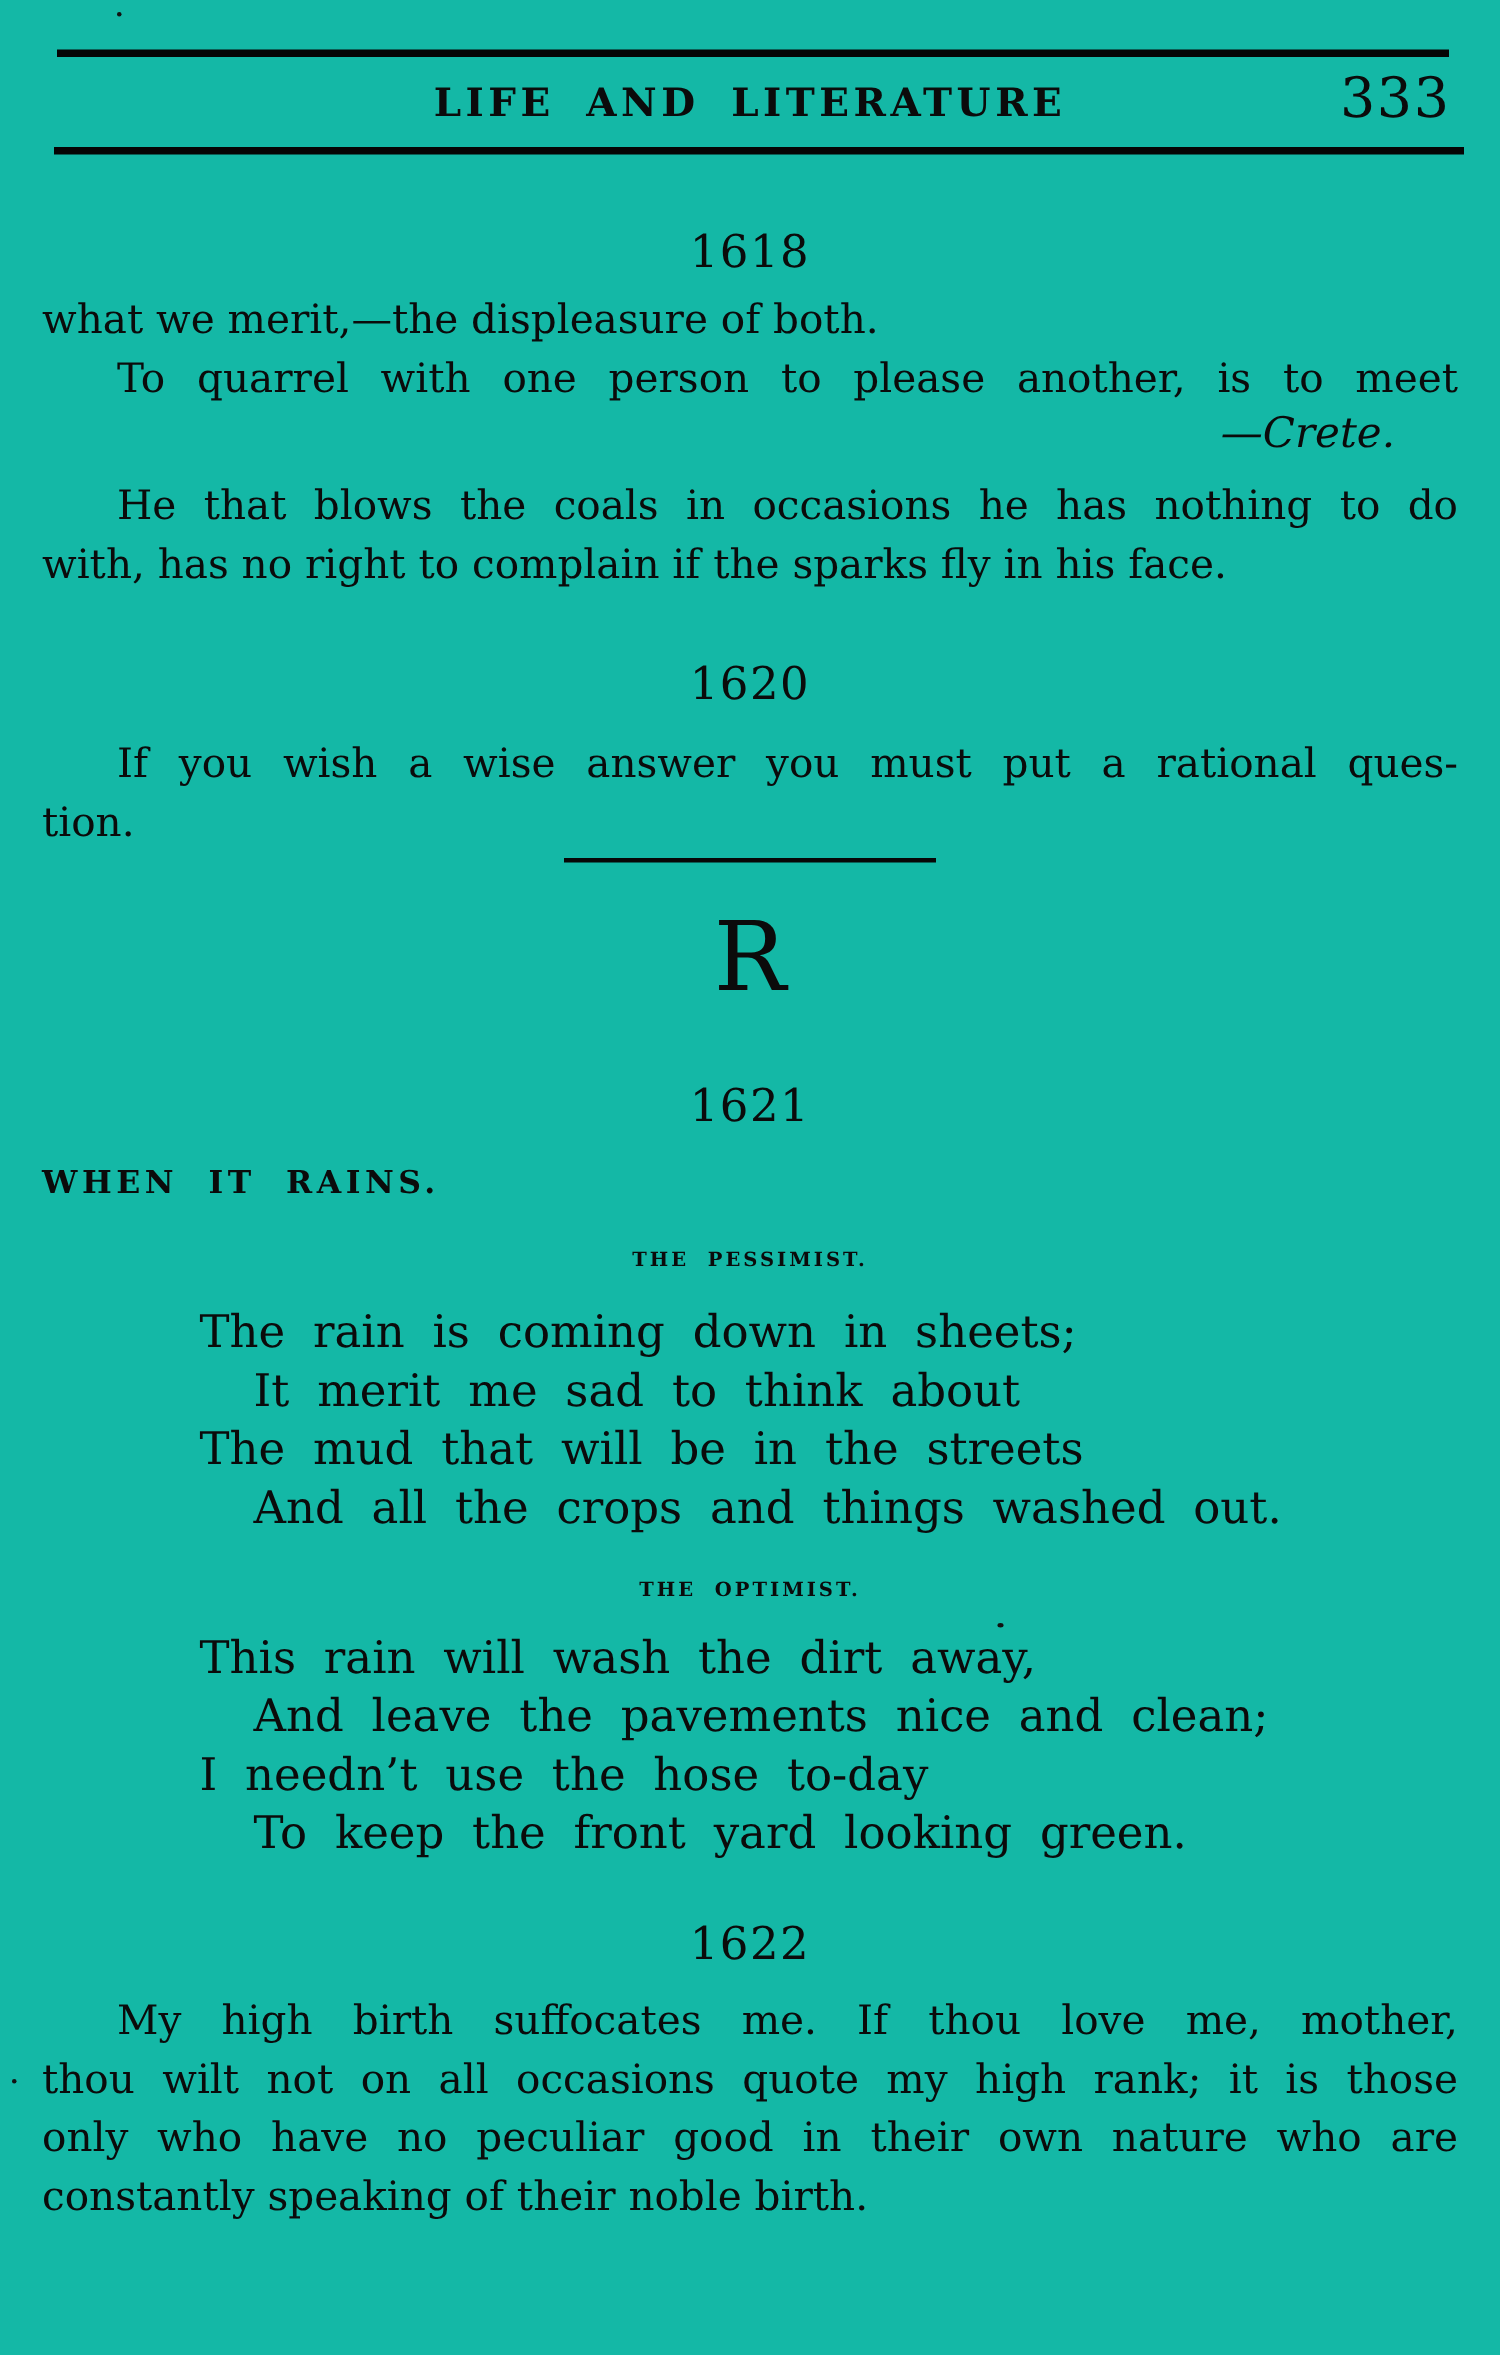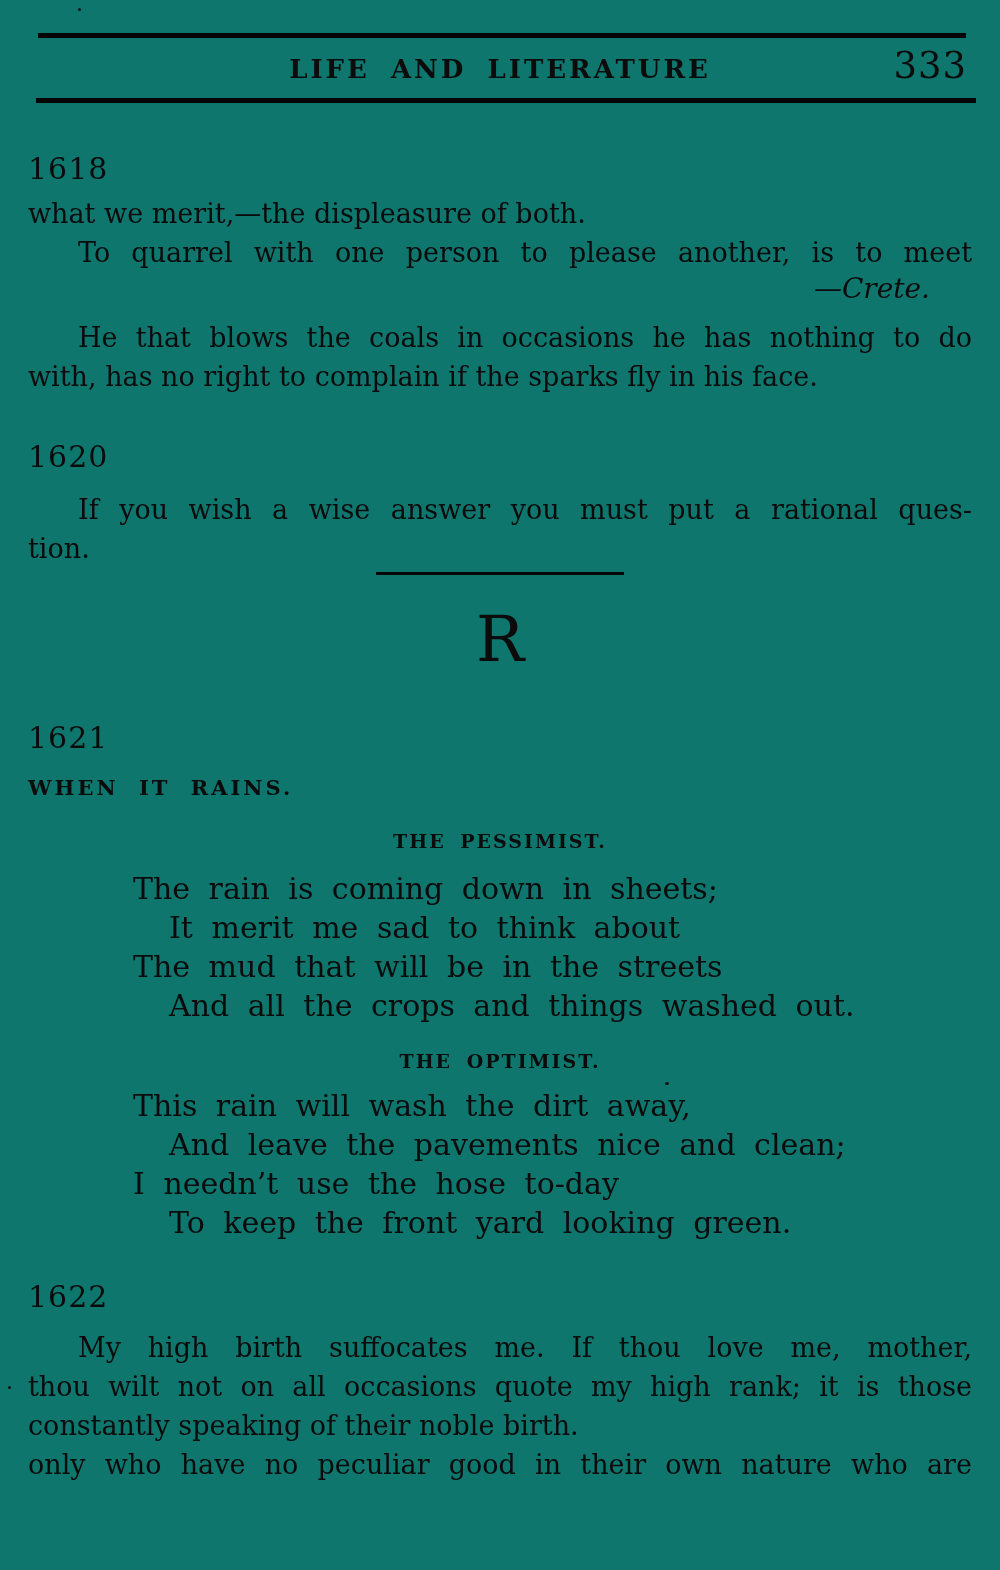--- a/index.html
+++ b/index.html
@@ -4,21 +4,21 @@
 <style>
   html, body {
     margin: 0;
     padding: 0;
     background: #ffffff;
   }
   .page {
     position: relative;
     width: 1000px;
     height: 1570px;
-    background: #0f766e;
+    background: #14b8a6;
     color: #0b0b0b;
     font-family: "DejaVu Serif", "Liberation Serif", serif;
     overflow: hidden;
   }
 
   
   .rule {
     position: absolute;
     background: #050505;
   }
@@ -62,20 +62,21 @@
 
   
   .content {
     position: absolute;
     top: 0;
     left: 28px;
     width: 944px;
   }
 
   .qnum {
+    text-align: center;
     font-size: 30px;
     line-height: 34px;
     letter-spacing: 1px;
   }
   .n1618 { margin-top: 152px; }
   .n1619 { margin-top: 8px; }
   .n1620 { margin-top: 44px; }
   .n1621 { margin-top: 46px; }
   .n1622 { margin-top: 38px; }
 
@@ -122,21 +123,21 @@
   .poem-title {
     margin-top: 21px;
     font-size: 21px;
     line-height: 24px;
     font-weight: bold;
     letter-spacing: 3px;
     word-spacing: 10px;
   }
   .stanza-heading {
     text-align: center;
-    font-size: 19px;
+    font-size: 13px;
     line-height: 22px;
     font-weight: bold;
     letter-spacing: 2px;
     word-spacing: 6px;
   }
   .h-pess { margin-top: 30px; }
   .h-opt  { margin-top: 25px; }
 
   .stanza {
     margin-left: 105px;
@@ -207,18 +208,18 @@
       <div class="poem-ln">This rain will wash the dirt away,</div>
       <div class="poem-ln poem-indent">And leave the pavements nice and clean;</div>
       <div class="poem-ln">I needn’t use the hose to-day</div>
       <div class="poem-ln poem-indent">To keep the front yard looking green.</div>
     </div>
 
     <div class="qnum n1622">1622</div>
     <div class="prose p1622">
       <div class="ln jline indent">My high birth suffocates me.  If thou love me, mother,</div>
       <div class="ln jline">thou wilt not on all occasions quote my high rank; it is those</div>
+      <div class="ln jline">only who have no peculiar good in their own nature who are</div>
       <div class="ln">constantly speaking of their noble birth.</div>
-      <div class="ln jline">only who have no peculiar good in their own nature who are</div>
     </div>
 
   </div>
 </div>
 
 </body></html>

